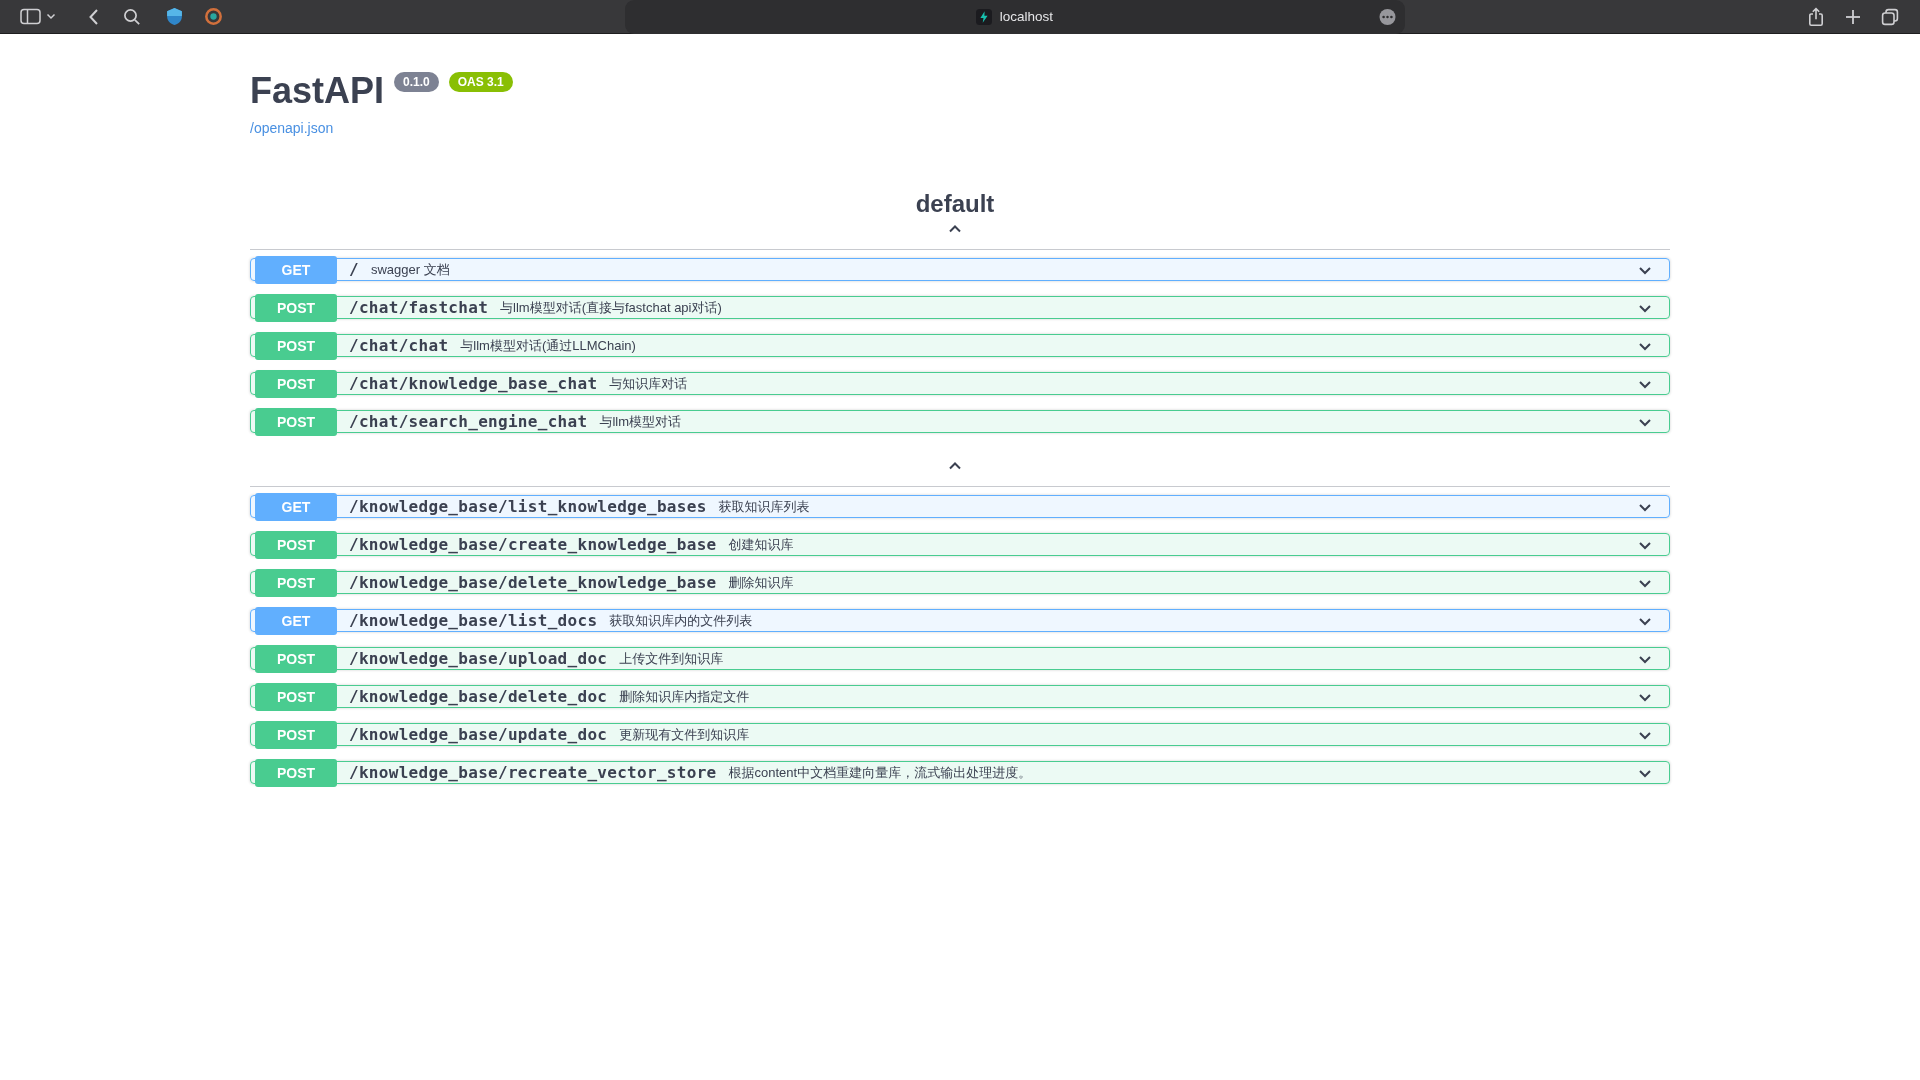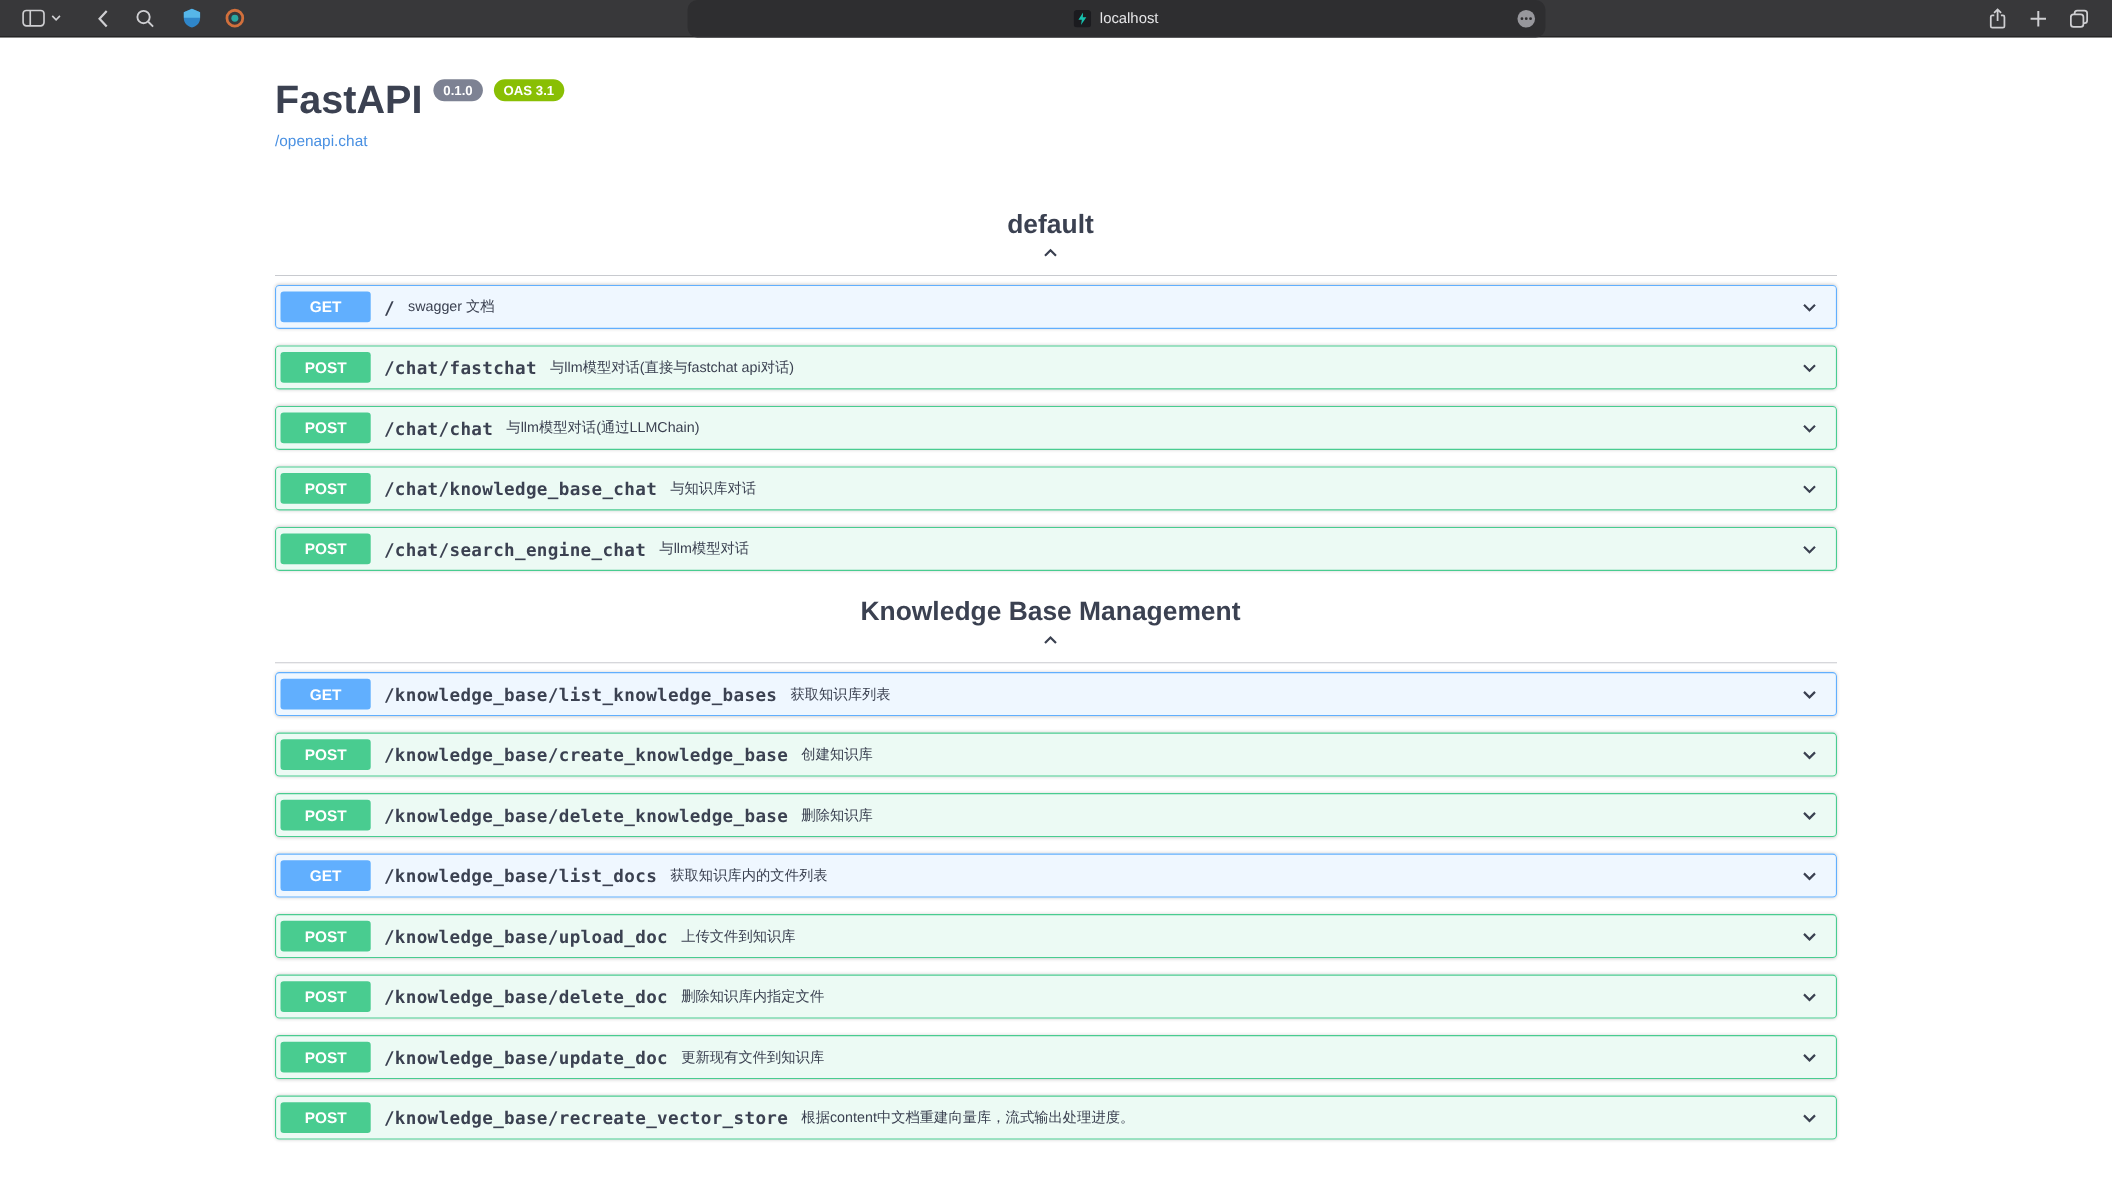--- a/index.html
+++ b/index.html
@@ -33,21 +33,21 @@
   .pill.version{background:var(--version-badge-bg);}
   .pill.oas{background:var(--oas-badge-bg);}
   .spec-link{display:inline-block;margin-top:8px;font-size:14px;color:var(--link);
     text-decoration:none;}
   #sections{margin-top:44px;}
   .tag-section{margin-bottom:8px;}
   .opblock-tag{display:flex;align-items:center;margin:0 0 8px;padding:8px 20px 10px 10px;
     border-bottom:1px solid rgba(59,65,81,.28);font-size:24px;line-height:30px;
     color:var(--text);font-weight:bold;cursor:pointer;flex-direction:column;}
   .opblock-tag .spacer{flex:1;}
-  .opblock{display:flex;align-items:center;height:40px;border:1px solid;border-radius:4px;
+  .opblock{display:flex;align-items:center;height:23px;border:1px solid;border-radius:4px;
     margin:0 0 15px;padding:4px 14px 4px 4px;box-shadow:0 0 3px rgba(0,0,0,.19);cursor:pointer;}
   .opblock.get{border-color:var(--get);background:var(--get-bg);}
   .opblock.post{border-color:var(--post);background:var(--post-bg);}
   .method{min-width:82px;text-align:center;padding:7px 0;border-radius:3px;color:#fff;
     font-weight:bold;font-size:14px;line-height:1;}
   .opblock.get .method{background:var(--get);}
   .opblock.post .method{background:var(--post);}
   .path{margin:0 12px 0 12px;font-family:"DejaVu Sans Mono","Liberation Mono",monospace;
     font-weight:bold;font-size:16px;color:var(--text);letter-spacing:.3px;}
   .summary{font-size:13px;color:var(--text);}
@@ -132,21 +132,21 @@
   </div>
 </header>
 
 <main>
   <div>
     <h2 class="info-title">
       <span>FastAPI</span>
       <span class="pill version">0.1.0</span>
       <span class="pill oas">OAS 3.1</span>
     </h2>
-    <a class="spec-link">/openapi.chat</a>
+    <a class="spec-link">/openapi.json</a>
   </div>
 
   <div id="sections">
   <section class="tag-section">
     <h3 class="opblock-tag">
       <span>default</span>
       <span class="spacer"></span>
       <svg class="tag-arrow" width="20" height="20" viewBox="0 0 20 20" fill="none" stroke="#3b4151" stroke-width="2">
         <path d="M5 12.5 L10 7.5 L15 12.5"></path>
       </svg>
@@ -208,21 +208,20 @@
       <svg width="20" height="20" viewBox="0 0 20 20" fill="none" stroke="#3b4151" stroke-width="2">
         <path d="M5 8 L10 13 L15 8"></path>
       </svg>
     </span>
   </div>
 </div>
   </section>
 
   <section class="tag-section">
     <h3 class="opblock-tag">
-      <span>Knowledge Base Management</span>
       <span class="spacer"></span>
       <svg class="tag-arrow" width="20" height="20" viewBox="0 0 20 20" fill="none" stroke="#3b4151" stroke-width="2">
         <path d="M5 12.5 L10 7.5 L15 12.5"></path>
       </svg>
     </h3>
     <div>
   <div class="opblock get">
     <span class="method">GET</span>
     <span class="path">/knowledge_base/list_knowledge_bases</span>
     <span class="summary">获取知识库列表</span>

